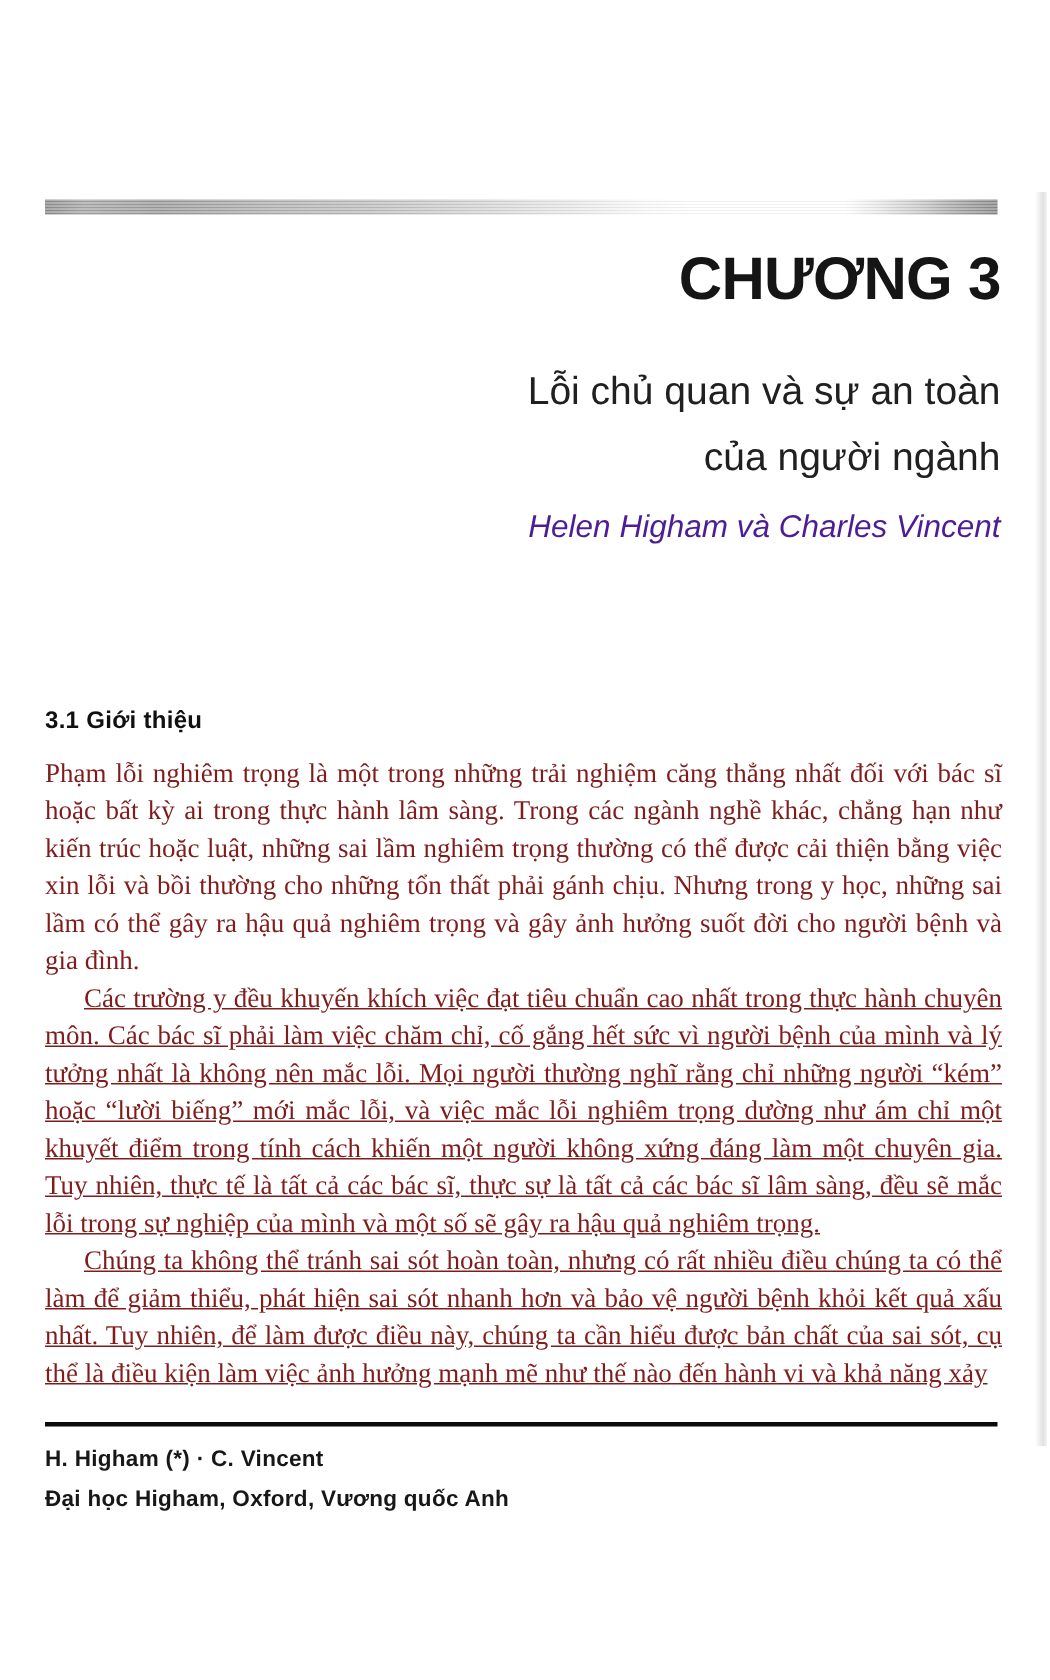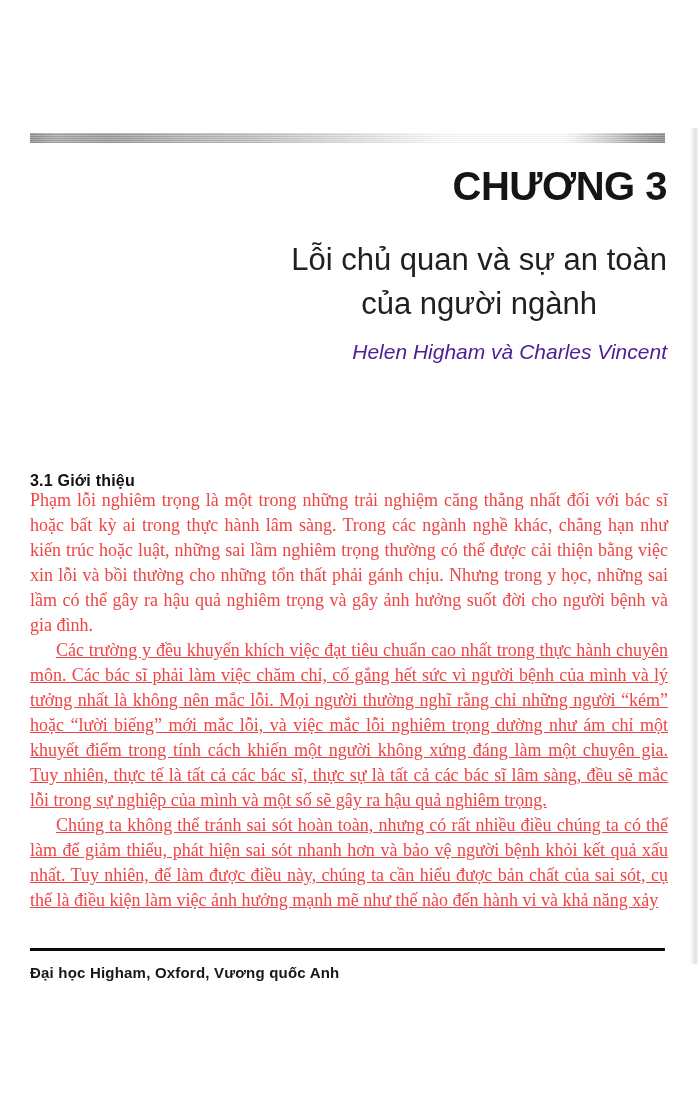--- a/index.html
+++ b/index.html
@@ -34,22 +34,22 @@
     font-size: 40px;
     font-weight: 800;
     letter-spacing: -0.5px;
     color: #151515;
     white-space: nowrap;
   }
 
   .chapter-title {
     position: absolute;
     right: 33px; top: 238px;
-    text-align: center;
-    font-size: 31px;
+    text-align: right;
+    font-size: 26px;
     line-height: 44px;
     font-weight: 400;
     color: #202020;
     white-space: nowrap;
   }
   .chapter-title span { display: block; }
 
   .chapter-authors {
     position: absolute;
     right: 33px; top: 340px;
@@ -63,27 +63,27 @@
     position: absolute;
     left: 30px; top: 472px;
     font-size: 16px;
     font-weight: bold;
     color: #101010;
     letter-spacing: 0.2px;
   }
 
   .body-text {
     position: absolute;
-    left: 30px; top: 488px;
+    left: 30px; top: 503px;
     width: 638px;
     font-family: "Liberation Serif", serif;
     font-size: 18px;
     line-height: 25px;
     text-align: justify;
-    color: #ef4444;
+    color: #7f1d1d;
   }
   .body-text p { margin: 0; }
   .body-text p.indented { text-indent: 26px; text-decoration: underline; }
 
   .footnote-rule {
     position: absolute;
     left: 30px; top: 948px;
     width: 635px; height: 3px;
     background: #0b0b0b;
   }
@@ -127,18 +127,19 @@
 
   <div class="body-text">
     <p>Phạm lỗi nghiêm trọng là một trong những trải nghiệm căng thẳng nhất đối với bác sĩ hoặc bất kỳ ai trong thực hành lâm sàng. Trong các ngành nghề khác, chẳng hạn như kiến trúc hoặc luật, những sai lầm nghiêm trọng thường có thể được cải thiện bằng việc xin lỗi và bồi thường cho những tổn thất phải gánh chịu. Nhưng trong y học, những sai lầm có thể gây ra hậu quả nghiêm trọng và gây ảnh hưởng suốt đời cho người bệnh và gia đình.</p>
     <p class="indented">Các trường y đều khuyến khích việc đạt tiêu chuẩn cao nhất trong thực hành chuyên môn. Các bác sĩ phải làm việc chăm chỉ, cố gắng hết sức vì người bệnh của mình và lý tưởng nhất là không nên mắc lỗi. Mọi người thường nghĩ rằng chỉ những người “kém” hoặc “lười biếng” mới mắc lỗi, và việc mắc lỗi nghiêm trọng dường như ám chỉ một khuyết điểm trong tính cách khiến một người không xứng đáng làm một chuyên gia. Tuy nhiên, thực tế là tất cả các bác sĩ, thực sự là tất cả các bác sĩ lâm sàng, đều sẽ mắc lỗi trong sự nghiệp của mình và một số sẽ gây ra hậu quả nghiêm trọng.</p>
     <p class="indented">Chúng ta không thể tránh sai sót hoàn toàn, nhưng có rất nhiều điều chúng ta có thể làm để giảm thiểu, phát hiện sai sót nhanh hơn và bảo vệ người bệnh khỏi kết quả xấu nhất. Tuy nhiên, để làm được điều này, chúng ta cần hiểu được bản chất của sai sót, cụ thể là điều kiện làm việc ảnh hưởng mạnh mẽ như thế nào đến hành vi và khả năng xảy</p>
   </div>
 
   <div class="footnote-rule"></div>
 
   <div class="footnote">
+    <div>H. Higham (*) · C. Vincent</div>
     <div>Đại học Higham, Oxford, Vương quốc Anh</div>
   </div>
 
   <div class="page-edge-shadow"></div>
 
 </div>
 
 </body></html>

